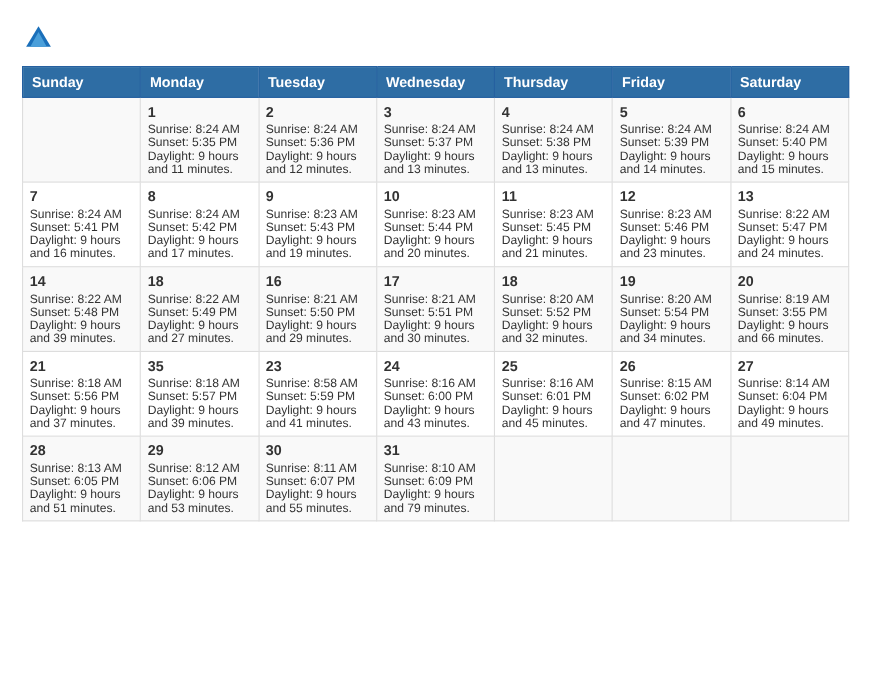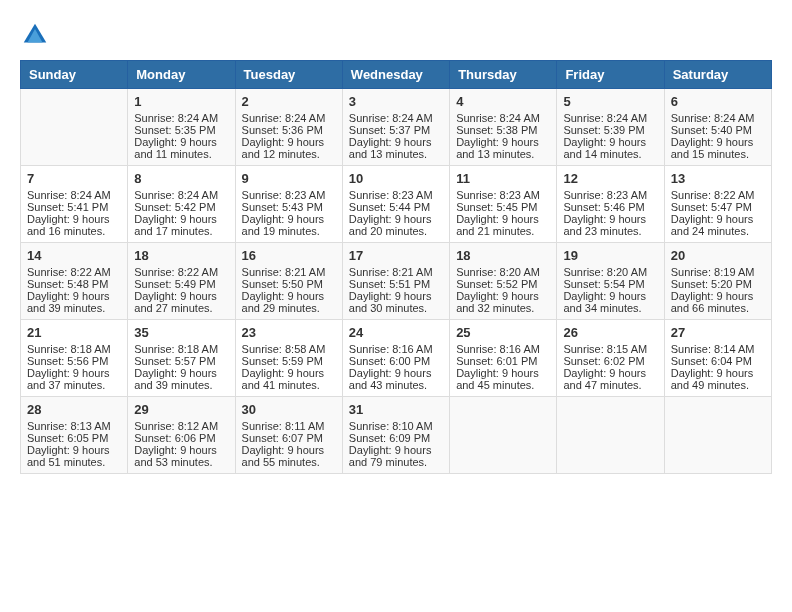--- a/index.html
+++ b/index.html
@@ -260,21 +260,21 @@
         <td>
           <span class="day-num">19</span>
           <div>Sunrise: 8:20 AM</div>
           <div>Sunset: 5:54 PM</div>
           <div>Daylight: 9 hours</div>
           <div>and 34 minutes.</div>
         </td>
         <td>
           <span class="day-num">20</span>
           <div>Sunrise: 8:19 AM</div>
-          <div>Sunset: 5:20 PM</div>
+          <div>Sunset: 3:55 PM</div>
           <div>Daylight: 9 hours</div>
           <div>and 66 minutes.</div>
         </td>
       </tr>
       <tr>
         <td>
           <span class="day-num">21</span>
           <div>Sunrise: 8:18 AM</div>
           <div>Sunset: 5:56 PM</div>
           <div>Daylight: 9 hours</div>

